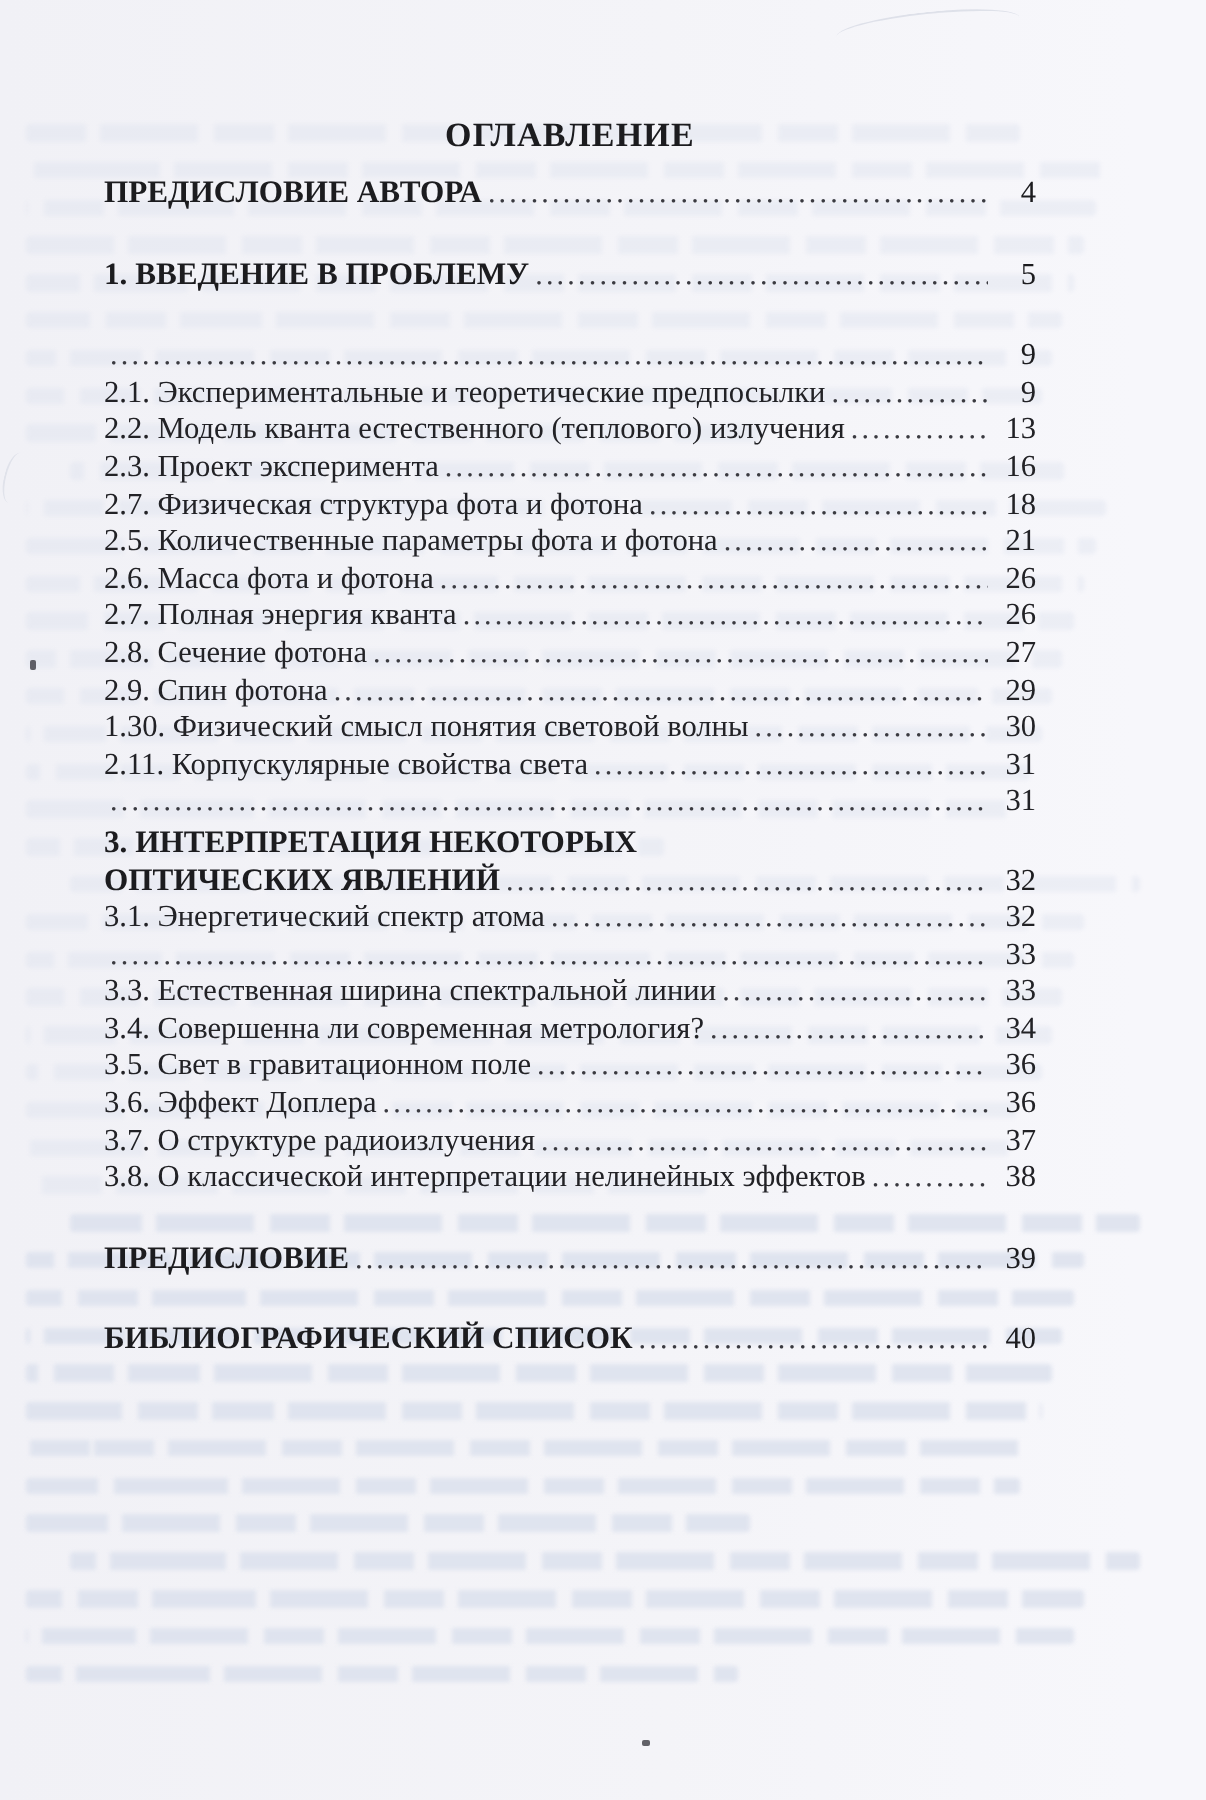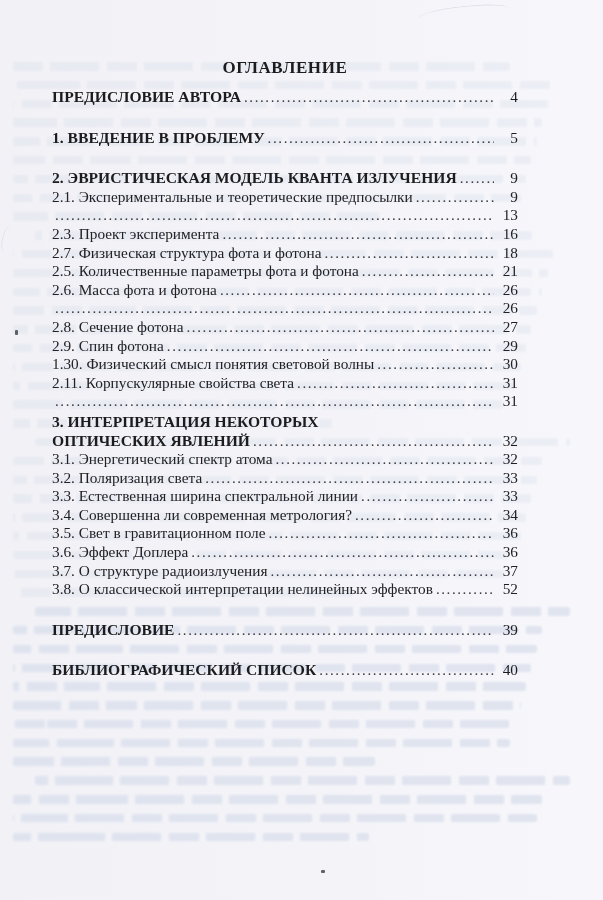--- a/index.html
+++ b/index.html
@@ -134,30 +134,30 @@
       <span class="toc-label">ПРЕДИСЛОВИЕ АВТОРА</span>
       <span class="toc-dots"></span>
       <span class="toc-page">4</span>
     </div>
         <div class="toc-row bold">
       <span class="toc-label">1. ВВЕДЕНИЕ В ПРОБЛЕМУ</span>
       <span class="toc-dots"></span>
       <span class="toc-page">5</span>
     </div>
         <div class="toc-row bold">
-      <span class="toc-label">2. ЭВРИСТИЧЕСКАЯ МОДЕЛЬ КВАНТА ИЗЛУЧЕНИЯ</span>
       <span class="toc-dots"></span>
       <span class="toc-page">9</span>
     </div>
         <div class="toc-row">
       <span class="toc-label">2.1. Экспериментальные и теоретические предпосылки</span>
       <span class="toc-dots"></span>
       <span class="toc-page">9</span>
     </div>
         <div class="toc-row">
+      <span class="toc-label">2.2. Модель кванта естественного (теплового) излучения</span>
       <span class="toc-dots"></span>
       <span class="toc-page">13</span>
     </div>
         <div class="toc-row">
       <span class="toc-label">2.3. Проект эксперимента</span>
       <span class="toc-dots"></span>
       <span class="toc-page">16</span>
     </div>
         <div class="toc-row">
       <span class="toc-label">2.7. Физическая структура фота и фотона</span>
@@ -168,20 +168,21 @@
       <span class="toc-label">2.5. Количественные параметры фота и фотона</span>
       <span class="toc-dots"></span>
       <span class="toc-page">21</span>
     </div>
         <div class="toc-row">
       <span class="toc-label">2.6. Масса фота и фотона</span>
       <span class="toc-dots"></span>
       <span class="toc-page">26</span>
     </div>
         <div class="toc-row">
+      <span class="toc-label">2.7. Полная энергия кванта</span>
       <span class="toc-dots"></span>
       <span class="toc-page">26</span>
     </div>
         <div class="toc-row">
       <span class="toc-label">2.8. Сечение фотона</span>
       <span class="toc-dots"></span>
       <span class="toc-page">27</span>
     </div>
         <div class="toc-row">
       <span class="toc-label">2.9. Спин фотона</span>
@@ -207,21 +208,20 @@
       <span class="toc-label">ОПТИЧЕСКИХ ЯВЛЕНИЙ</span>
       <span class="toc-dots"></span>
       <span class="toc-page">32</span>
     </div>
         <div class="toc-row">
       <span class="toc-label">3.1. Энергетический спектр атома</span>
       <span class="toc-dots"></span>
       <span class="toc-page">32</span>
     </div>
         <div class="toc-row">
-      <span class="toc-label">3.2. Поляризация света</span>
       <span class="toc-dots"></span>
       <span class="toc-page">33</span>
     </div>
         <div class="toc-row">
       <span class="toc-label">3.3. Естественная ширина спектральной линии</span>
       <span class="toc-dots"></span>
       <span class="toc-page">33</span>
     </div>
         <div class="toc-row">
       <span class="toc-label">3.4. Совершенна ли современная метрология?</span>
@@ -239,21 +239,21 @@
       <span class="toc-page">36</span>
     </div>
         <div class="toc-row">
       <span class="toc-label">3.7. О структуре радиоизлучения</span>
       <span class="toc-dots"></span>
       <span class="toc-page">37</span>
     </div>
         <div class="toc-row">
       <span class="toc-label">3.8. О классической интерпретации нелинейных эффектов</span>
       <span class="toc-dots"></span>
-      <span class="toc-page">52</span>
+      <span class="toc-page">38</span>
     </div>
         <div class="toc-row bold">
       <span class="toc-label">ПРЕДИСЛОВИЕ</span>
       <span class="toc-dots"></span>
       <span class="toc-page">39</span>
     </div>
         <div class="toc-row bold">
       <span class="toc-label">БИБЛИОГРАФИЧЕСКИЙ СПИСОК</span>
       <span class="toc-dots"></span>
       <span class="toc-page">40</span>

